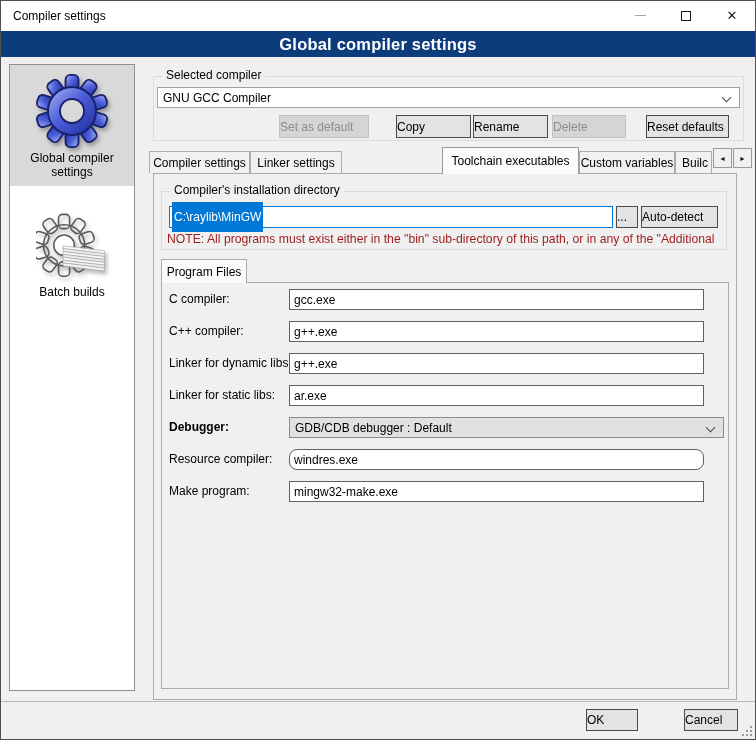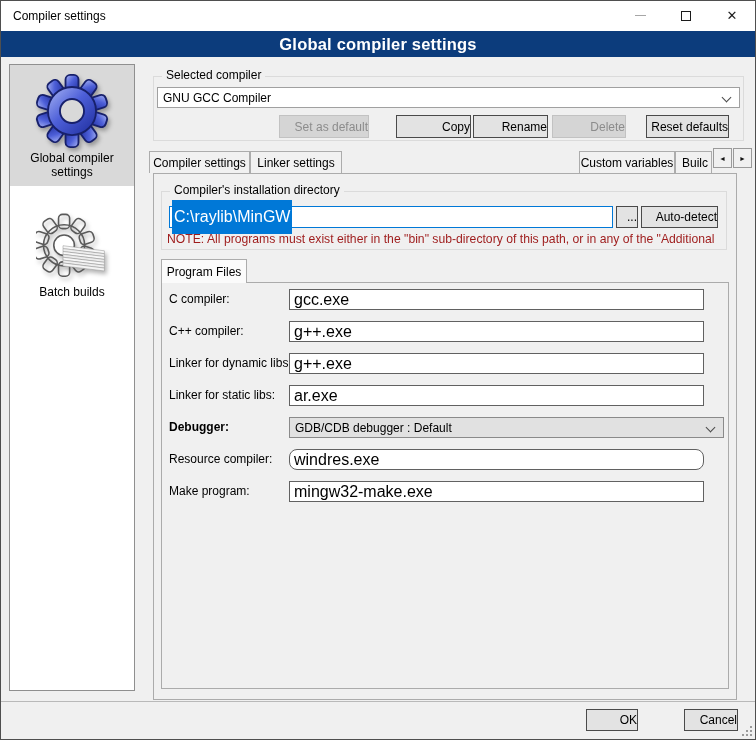--- a/index.html
+++ b/index.html
@@ -35,39 +35,39 @@
   
   .group { position:absolute; border:1px solid #DBDBDB; }
   .group-label { position:absolute; left:8px; top:-9px; background:#F0F0F0; padding:0 4px; font-size:12px; white-space:nowrap; }
 
   
   .combo { position:absolute; background:#fff; border:1px solid #A0A0A0; display:flex; align-items:center; padding-left:5px; }
   .combo.gray { background:#E1E1E1; border-color:#8A8A8A;text-align:right; }
   .chev { position:absolute; right:9px; top:6px; width:7px; height:7px;
           border-right:1.5px solid #4a4a4a; border-bottom:1.5px solid #4a4a4a; transform:rotate(45deg); }
   .btn { position:absolute; background:#E3E3E3; border:1px solid #4A4A4A; font-size:12px;
-         display:flex; align-items:center; justify-content:flex-end; font-family:inherit; }
+         display:flex; align-items:center; justify-content:flex-start; font-family:inherit; }
   .btn.disabled { background:#D5D5D5; border-color:#C2C2C2; color:#8C8C8C; }
   .btn-browse-row { position:absolute; background:#E4E4E4; border:1px solid #AFAFAF; font-size:11px;
          display:flex; align-items:center; justify-content:center; line-height:0; }
-  .txt { position:absolute; background:#fff; border:1px solid #616161; font-size:16px; padding:0 4px;
+  .txt { position:absolute; background:#fff; border:1px solid #616161; font-size:12px; padding:0 4px;
          font-family:inherit; color:#000; }
 
   
   .tab { position:absolute; top:150px; height:22px; background:#F1F1F1; border:1px solid #ACACAC; border-bottom:none;
          display:flex; align-items:center; justify-content:center; font-size:12px; white-space:nowrap; overflow:hidden; }
   .tab.active { top:146px; height:27px; background:#FBFBFB; z-index:3; border-color:#9A9A9A; }
   .tab-scroll { position:absolute; top:147px; width:19px; height:20px; background:#F0F0F0; border:1px solid #9A9A9A;
                 display:flex; align-items:center; justify-content:center; font-size:7px; color:#111; }
   .tabpage { position:absolute; left:152px; top:172px; width:584px; height:527px; background:#F0F0F0; border:1px solid #ABABAB; z-index:1; }
 
   
   .path-input { position:absolute; left:168px; top:205px; width:444px; height:22px; background:#fff;
                 border:1px solid #0078D7; display:flex; align-items:center; padding-left:2px; z-index:2; }
-  .path-input .sel { background:#0078D7; color:#fff; padding:8px 2px; font-size:16px; white-space:pre;text-align:center; }
+  .path-input .sel { background:#0078D7; color:#fff; padding:8px 2px; font-size:12px; white-space:pre;text-align:center; }
   .note { position:absolute; left:166px; top:231px; width:564px; color:#9E1B1B; font-size:12.2px;
           white-space:nowrap; overflow:hidden; z-index:2; }
 
   
   .nb-tab { position:absolute; background:#F1F1F1; border:1px solid #ACACAC; border-bottom:none;
             display:flex; align-items:center; justify-content:center; font-size:12px; white-space:nowrap; }
   .nb-tab.active { background:#FBFBFB; z-index:3; }
   .nb-page { position:absolute; left:160px; top:281px; width:568px; height:407px; background:#F0F0F0; border:1px solid #ABABAB; z-index:1; }
 
   .row-label { position:absolute; left:168px; font-size:12px; z-index:2; }
@@ -193,20 +193,23 @@
 
   <div class="tab" style="left:148px; width:101px;">
       <span>Compiler settings</span>
     </div>
   <div class="tab" style="left:249px; width:92px;">
       <span>Linker settings</span>
     </div>
   <div class="tab" style="left:341px; width:100px;margin-top:38px;">
       <span>Search directories</span>
     </div>
+  <div class="tab active" style="left:441px; width:137px;">
+      <span>Toolchain executables</span>
+    </div>
   <div class="tab" style="left:578px; width:96px;">
       <span>Custom variables</span>
     </div>
   <div class="tab" style="left:674px; width:37px; justify-content:flex-start; padding-left:6px;">
       <span>Builc</span>
     </div>
   <div class="tab-scroll" style="left:712px;">
       <span>◄</span>
     </div>
   <div class="tab-scroll" style="left:732px;">

